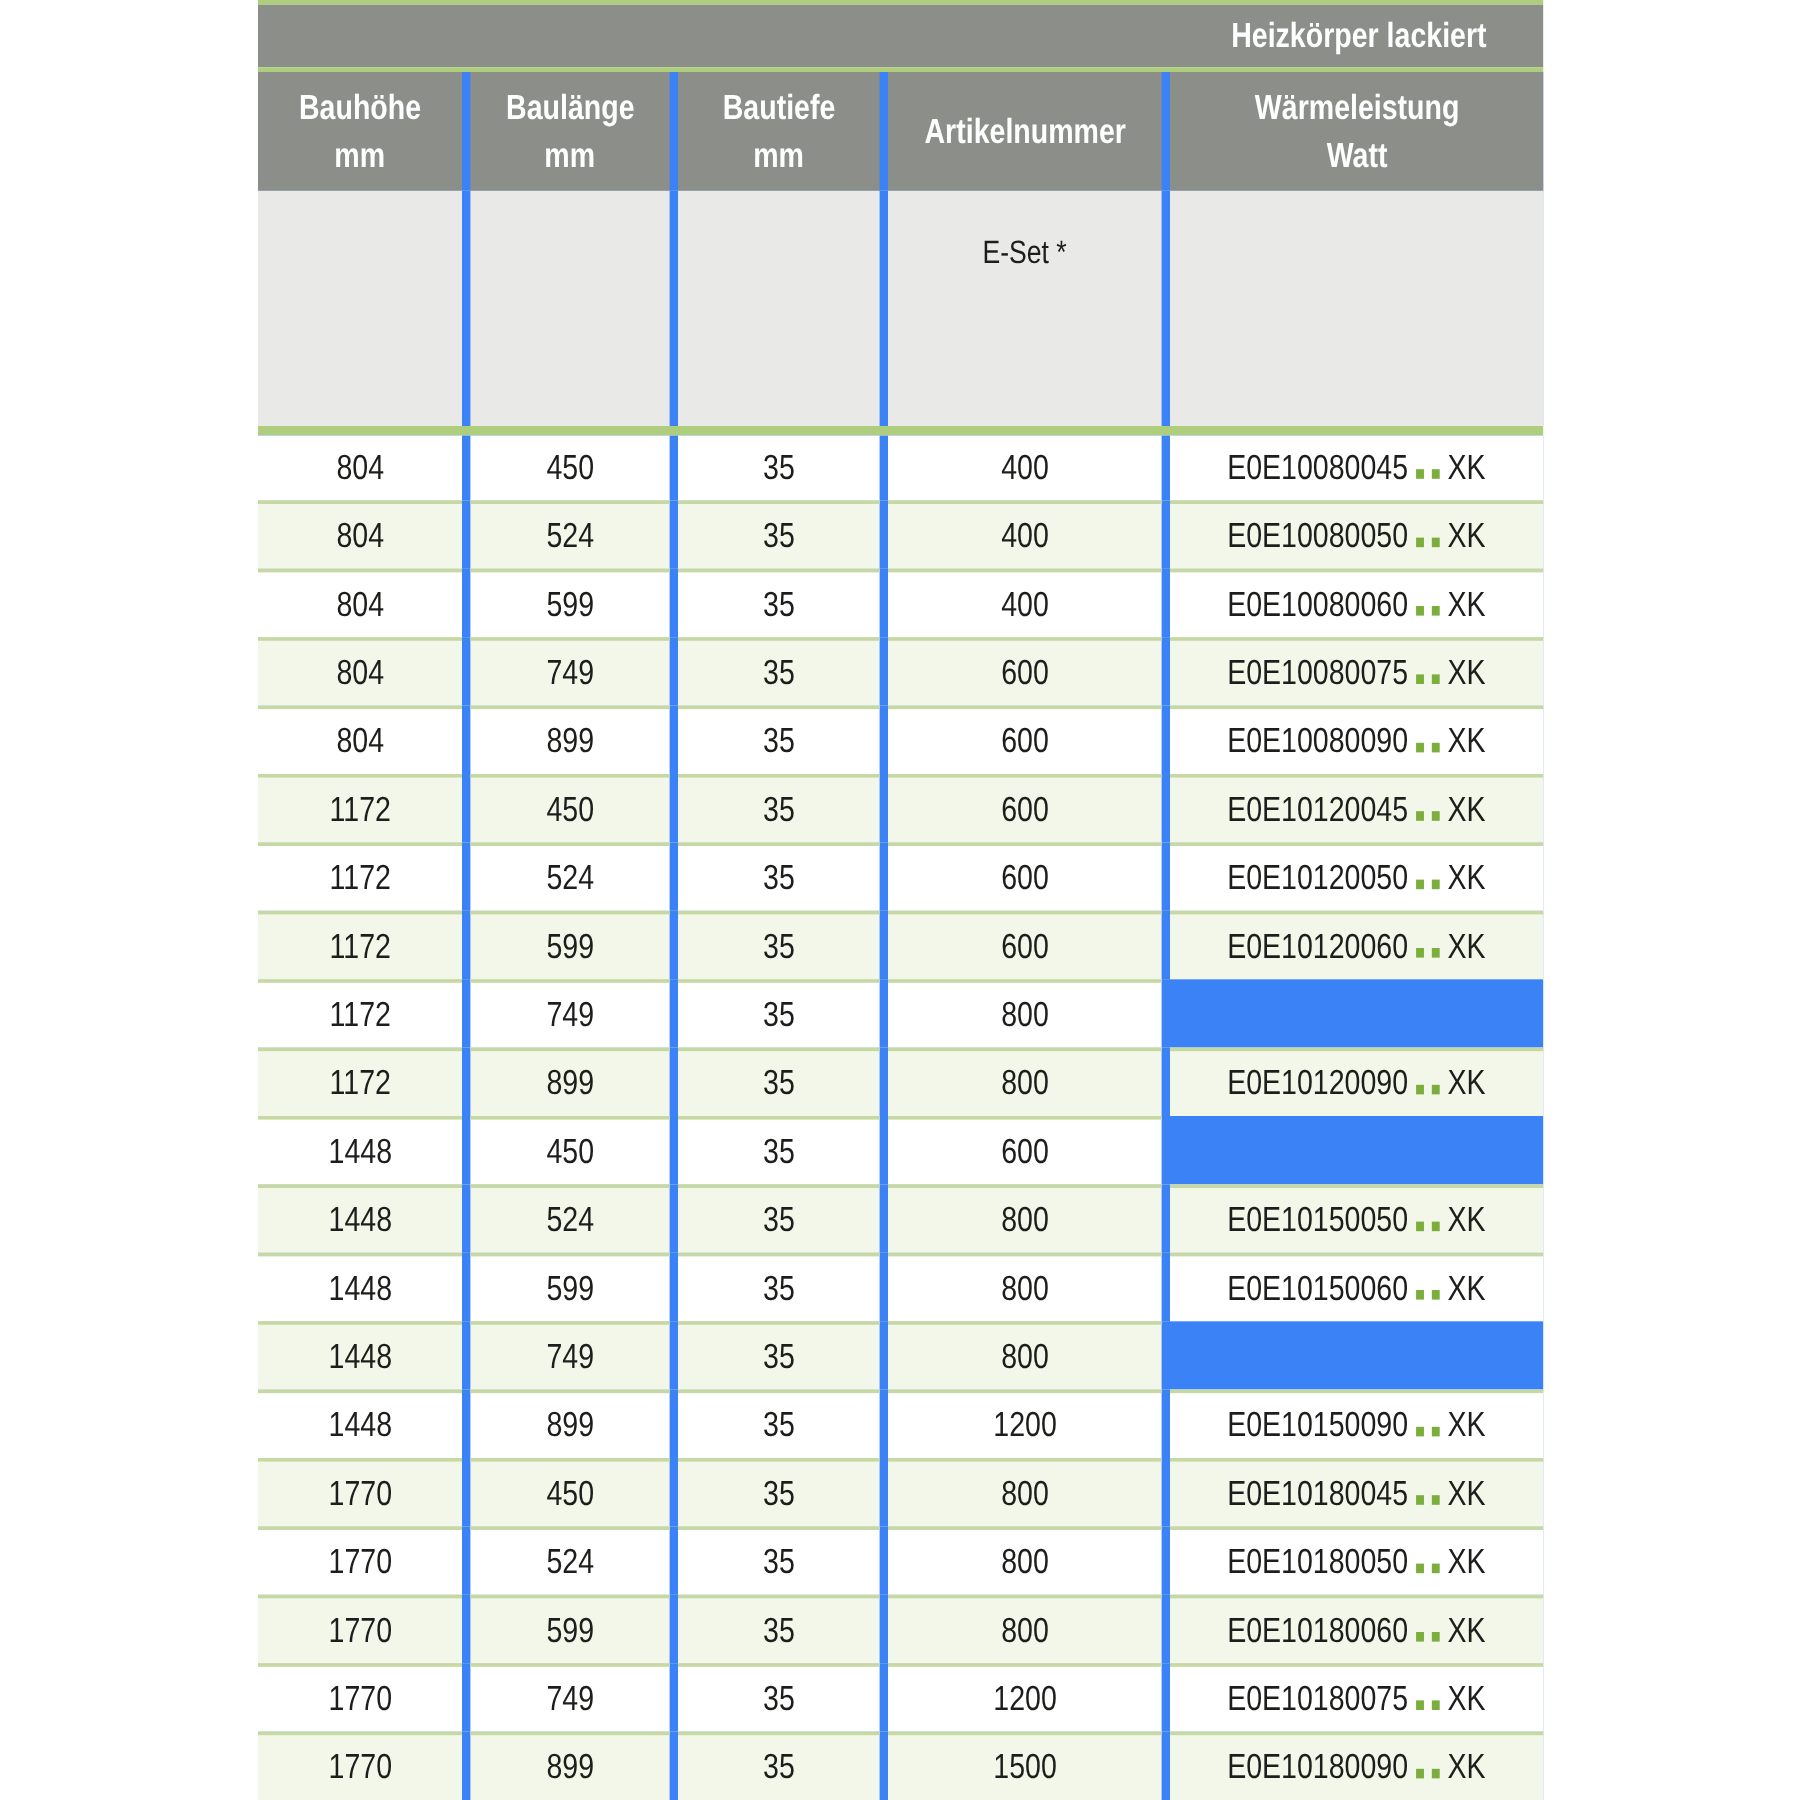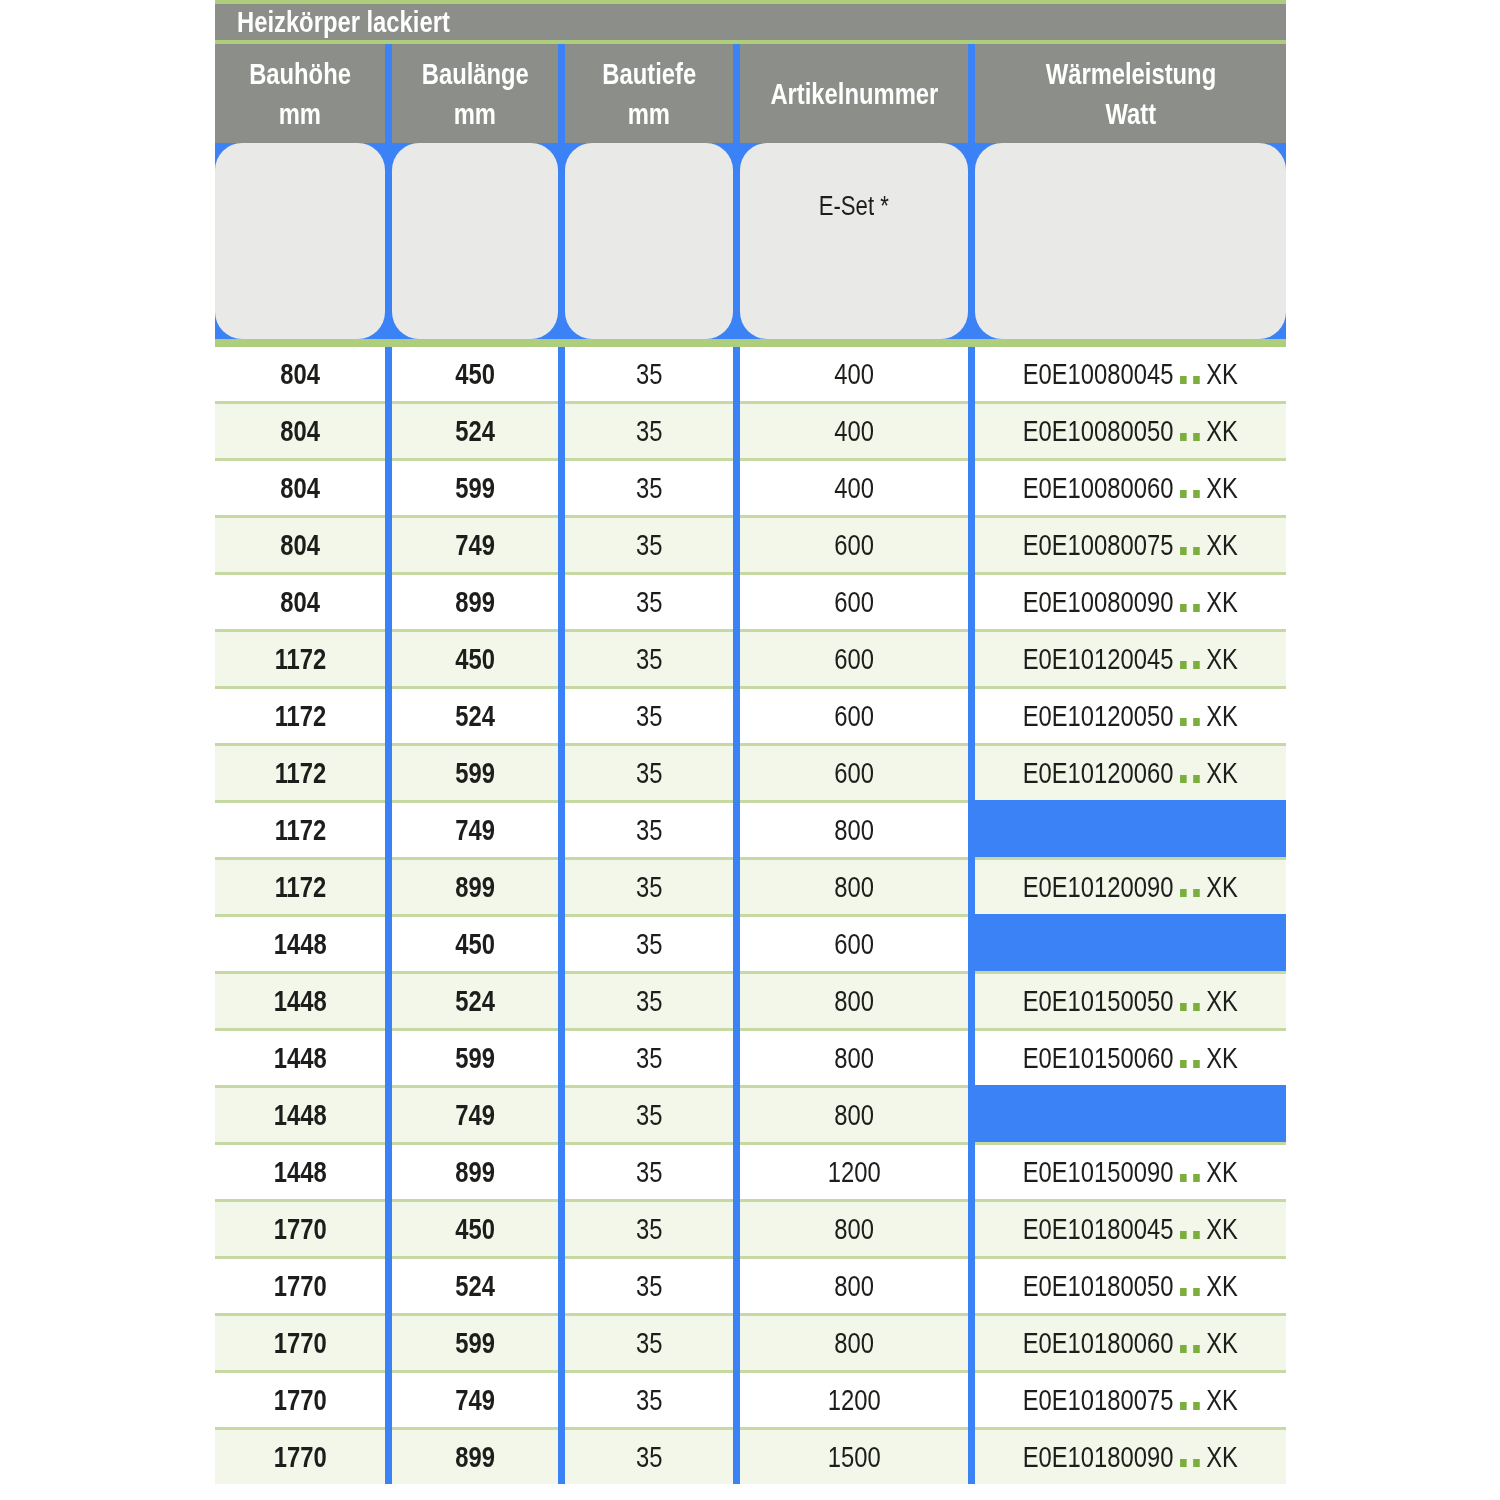--- a/index.html
+++ b/index.html
@@ -11,24 +11,25 @@
     overflow:hidden;
   }
   .table {
     position:absolute; left:215px; top:0; width:1071px;
   }
   .hline {
     height:4px;
     background:var(--accent-green, #aecd7d);
   }
   .title-band {
-    height:36px;
+    height:52px;
     background:var(--header-gray, #8b8e89);
     display:flex; align-items:center;
     padding-left:22px;
+    justify-content:flex-end;
   }
   .title-band .cond {
     color:var(--header-text, #ffffff);
     font-weight:bold; font-size:29px;
     transform-origin:left center;
   }
   .grid {
     display:grid;
     grid-template-columns:170px 166px 168px 228px 311px;
     column-gap:7px;
@@ -40,42 +41,41 @@
     color:var(--header-text, #ffffff);
     font-weight:bold; font-size:29px; line-height:40px;
     display:flex; flex-direction:column;
     align-items:center; justify-content:center;
     text-align:center;
   }
   .shcell {
     height:196px;
     background:var(--subheader-gray, #e9e9e8);
     display:flex; align-items:flex-start; justify-content:center;
-    padding-top:48px;
+    padding-top:36px;
     font-size:27px;
     color:var(--text-dark, #1d1d1b);
-    border-radius:27px;
   }
   .thick {
     height:8px;
     background:var(--accent-green, #aecd7d);
   }
   .cell {
     height:54px;
     background:#ffffff;
     display:flex; align-items:center; justify-content:center;
     font-size:29px;
     color:var(--text-dark, #1d1d1b);
   }
   .row.tinted .cell { background:var(--row-tint, #f3f7ea); }
   .row + .row .cell {
     height:57px;
     border-top:3px solid var(--separator-green, #c6d9a3);
   }
-  .cell.b { font-weight:bold; }
+  .cell.b { font-weight:normal; }
   .cond {
     display:inline-block;
     transform:scaleX(0.82);
     transform-origin:center;
     white-space:nowrap;
   }
   .dot {
     display:inline-block;
     width:8px; height:8px;
     background:var(--dot-green, #7bae3c);

